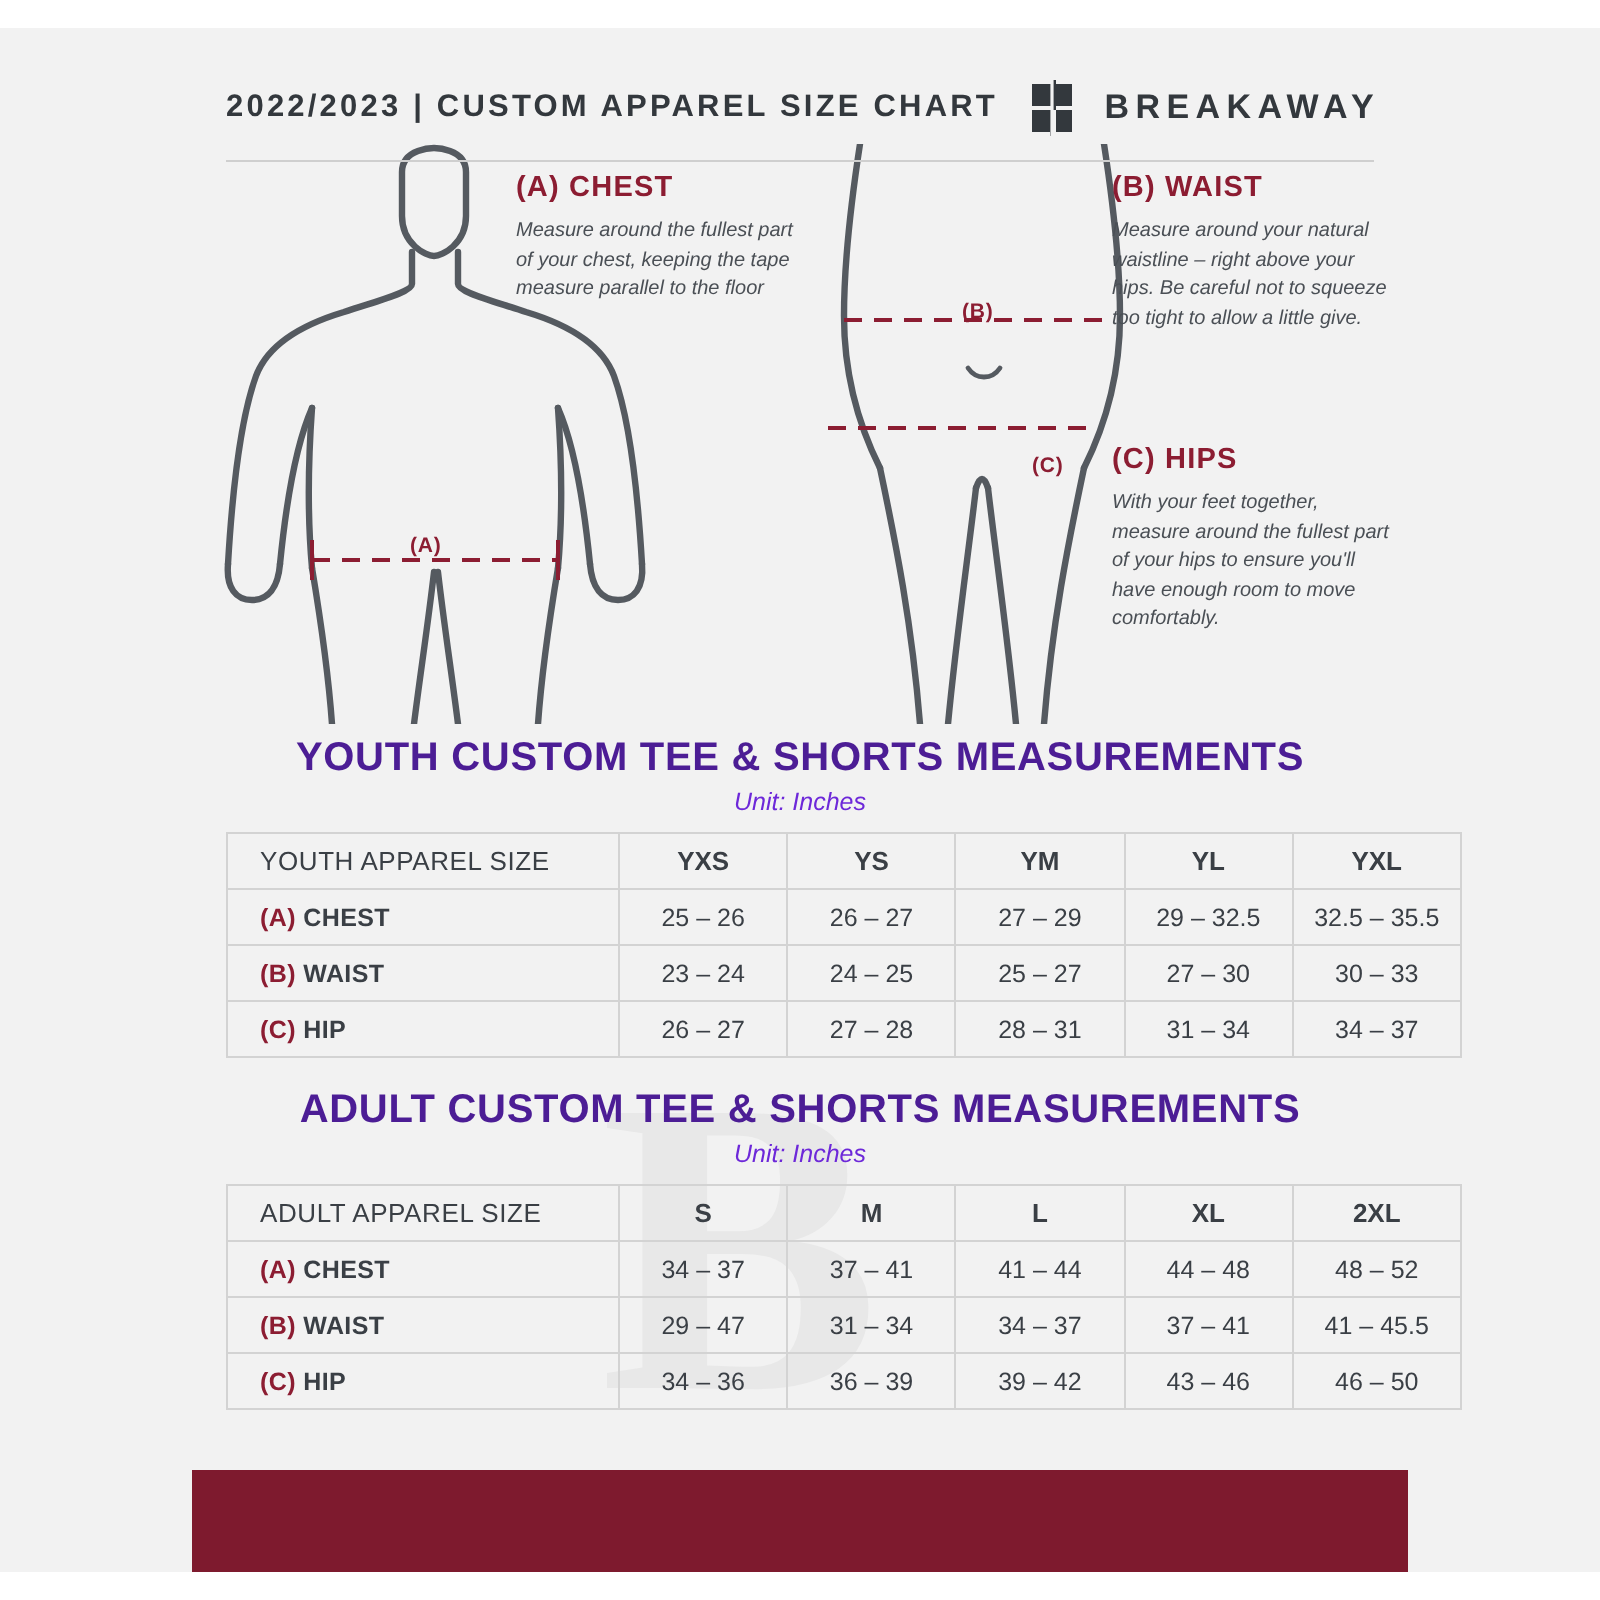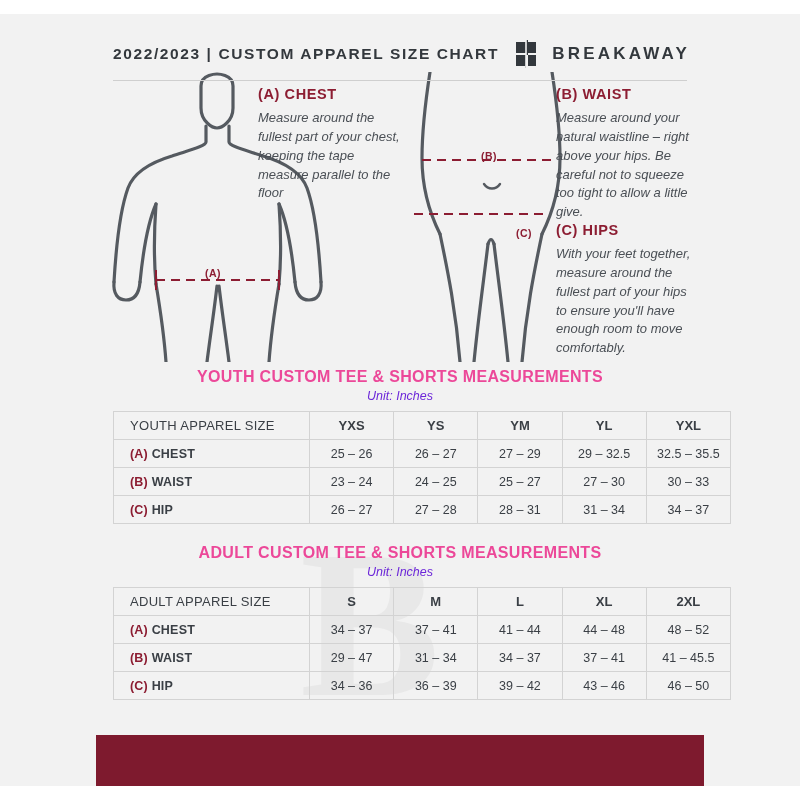--- a/index.html
+++ b/index.html
@@ -95,21 +95,21 @@
   }
   .callout-title {
     color: #8c1d32;
     font-size: 14.5px;
     font-weight: 700;
     letter-spacing: 0.6px;
     margin-bottom: 7px;
   }
   .callout-body {
     color: #4a4f55;
-    font-size: 13px;
+    font-size: 10px;
     font-style: italic;
     line-height: 1.45;
   }
   .c-chest { left: 258px; top: 14px; width: 145px; }
   .c-waist { left: 556px; top: 14px; width: 140px; }
   .c-hips  { left: 556px; top: 150px; width: 143px; }
 
   .marker-label {
     position: absolute;
     color: #8c1d32;
@@ -122,24 +122,24 @@
     position: absolute;
     left: 113px;
     width: 574px;
     z-index: 2;
   }
   .sec-youth { top: 368px; }
   .sec-adult { top: 544px; }
 
   .sec-title {
     text-align: center;
-    font-size: 16px;
+    font-size: 20px;
     font-weight: 700;
     letter-spacing: 0.35px;
-    color: #ec4899;
+    color: #4c1d95;
   }
   .sec-unit {
     text-align: center;
     font-size: 12.5px;
     font-style: italic;
     color: #6d28d9;
     margin-top: 3px;
     margin-bottom: 8px;
   }
   table.size {

